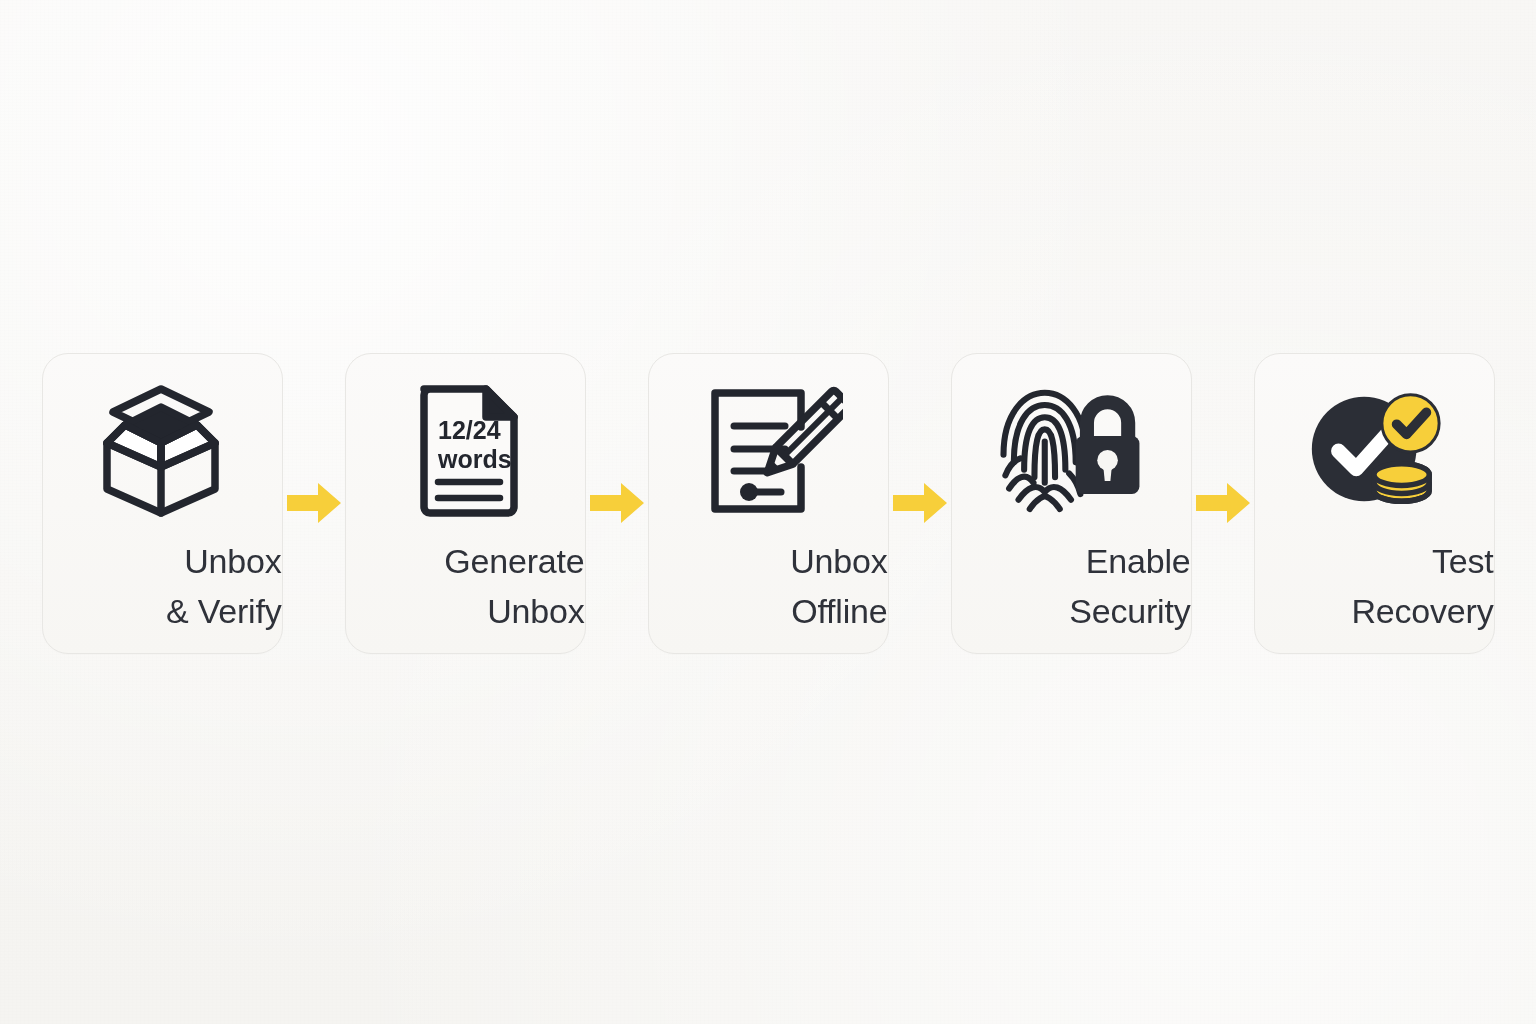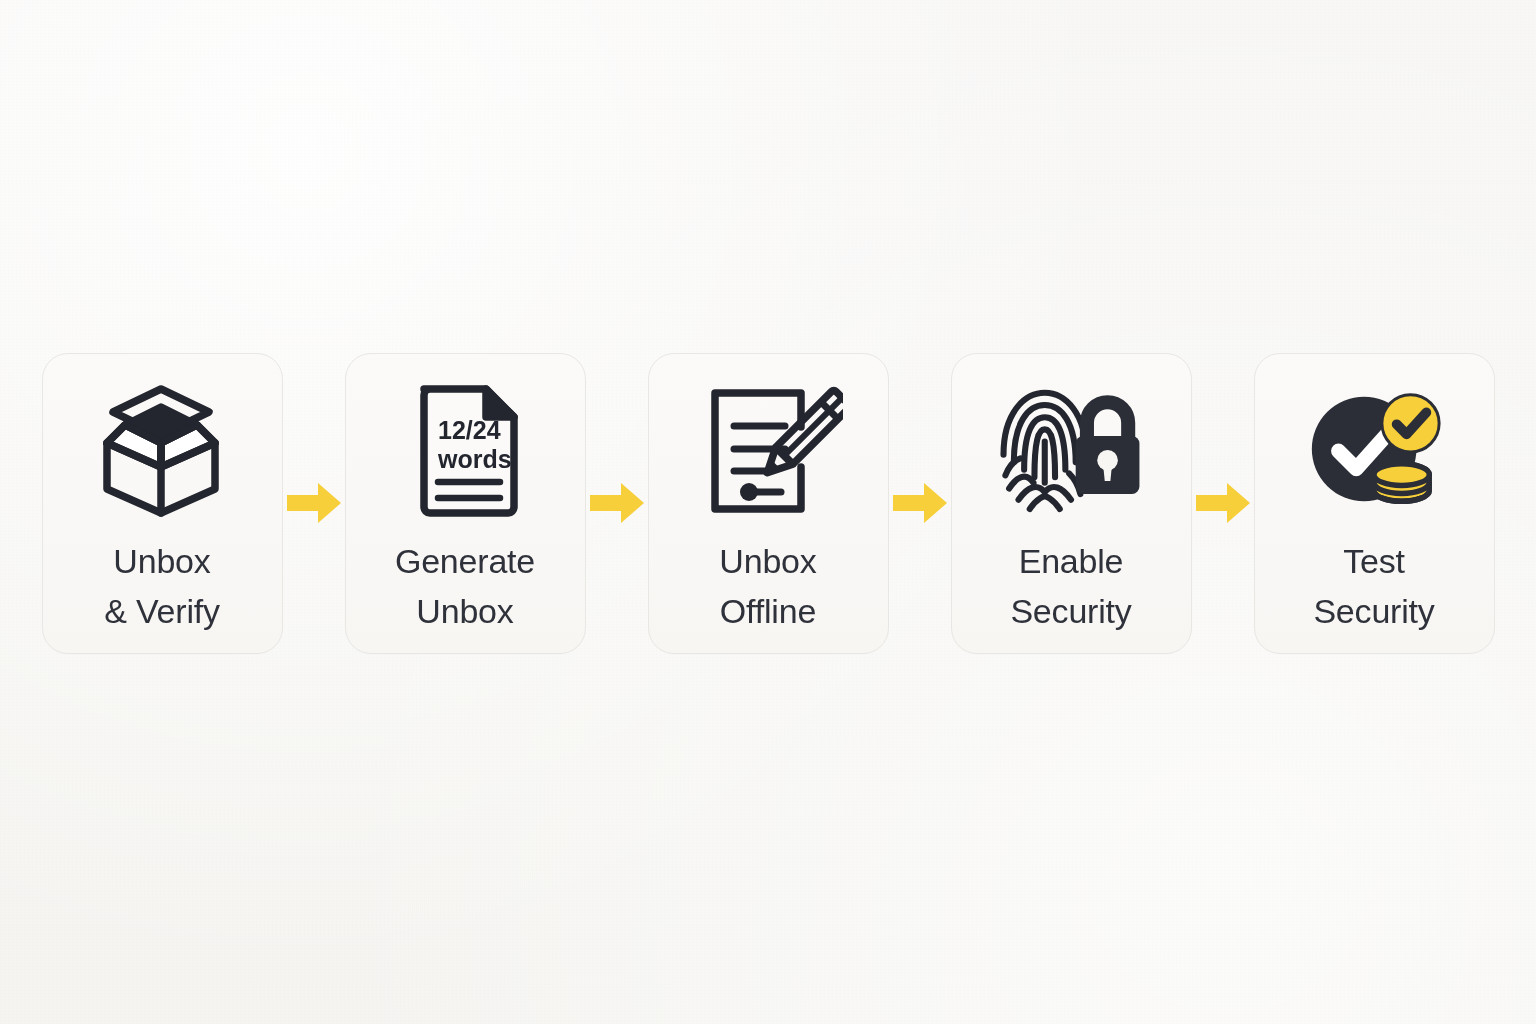--- a/index.html
+++ b/index.html
@@ -68,21 +68,21 @@
     width: 150px;
     height: 140px;
     display: flex;
     align-items: center;
     justify-content: flex-start;
   }
 
   .step-label {
     margin-top: 16px;
     width: 100%;
-    text-align: center;
+    text-align: right;
     color: #2f323a;
     font-size: 34px;
     line-height: 50px;
     font-weight: 400;
     letter-spacing: -0.2px;
     white-space: pre-line;
   }
 
   .arrow {
     flex: 0 0 auto;
@@ -234,17 +234,17 @@
 
           <g stroke="#2b2e36" stroke-width="5.5">
             <path d="M76 110 L76 94 A28 11 0 0 1 132 94 L132 110 A28 11 0 0 1 76 110 Z" fill="#f7cf3a"></path>
             <ellipse cx="104" cy="94" rx="28" ry="11" fill="#f7cf3a"></ellipse>
             <path d="M76 102 A28 11 0 0 0 132 102" fill="none"></path>
             <path d="M76 110 A28 11 0 0 0 132 110" fill="none"></path>
           </g>
         </svg>
       </div>
       <div class="step-label">Test
-Security</div>
+Recovery</div>
     </div>
 
   </div>
 </div>
 
 </body></html>

